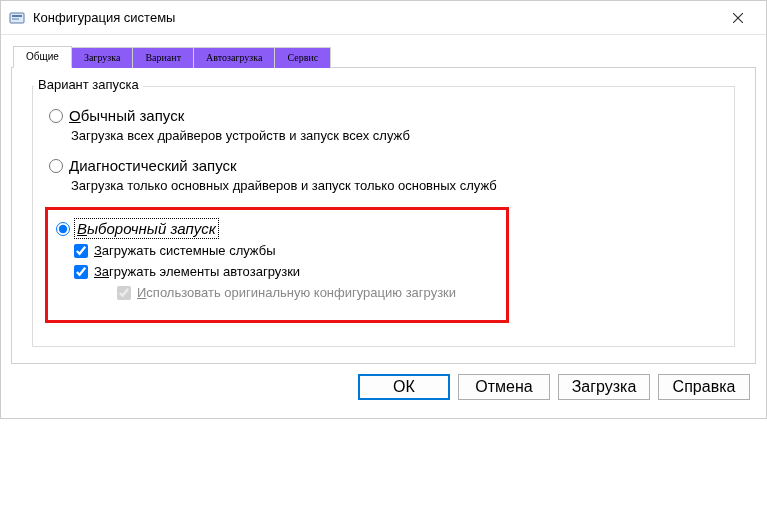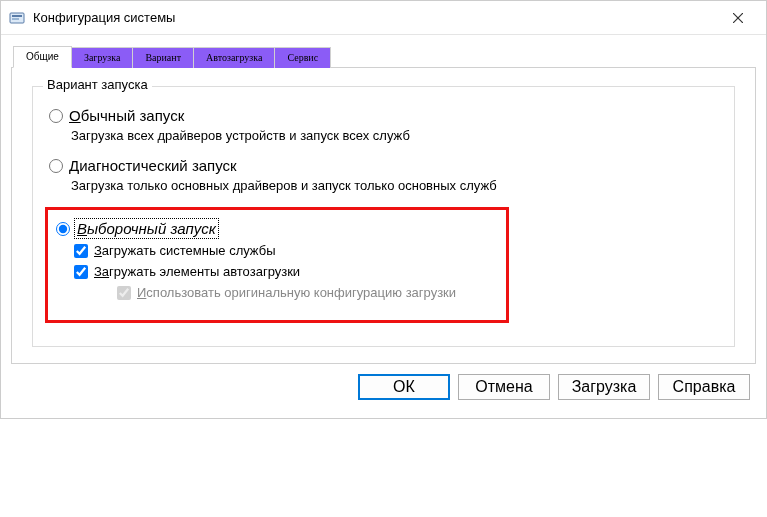--- a/index.html
+++ b/index.html
@@ -86,21 +86,21 @@
 
   .groupbox {
     border: 1px solid #dcdcdc;
     padding: 14px 10px 14px 10px;
     position: relative;
     height: 100%;
   }
   .group-legend {
     position: absolute;
     top: -10px;
-    left: 10px;
+    left: 1px;
     background: #fff;
     padding: 0 4px;
     font-size: 13px;
   }
 
   .option-block { margin: 6px 0 14px 6px; }
   .radio-row { display: flex; align-items: center; gap: 6px; margin-bottom: 2px; }
   .radio-label { font-size: 15px; }
   .radio-label .ul { text-decoration: underline; }
   .desc {

